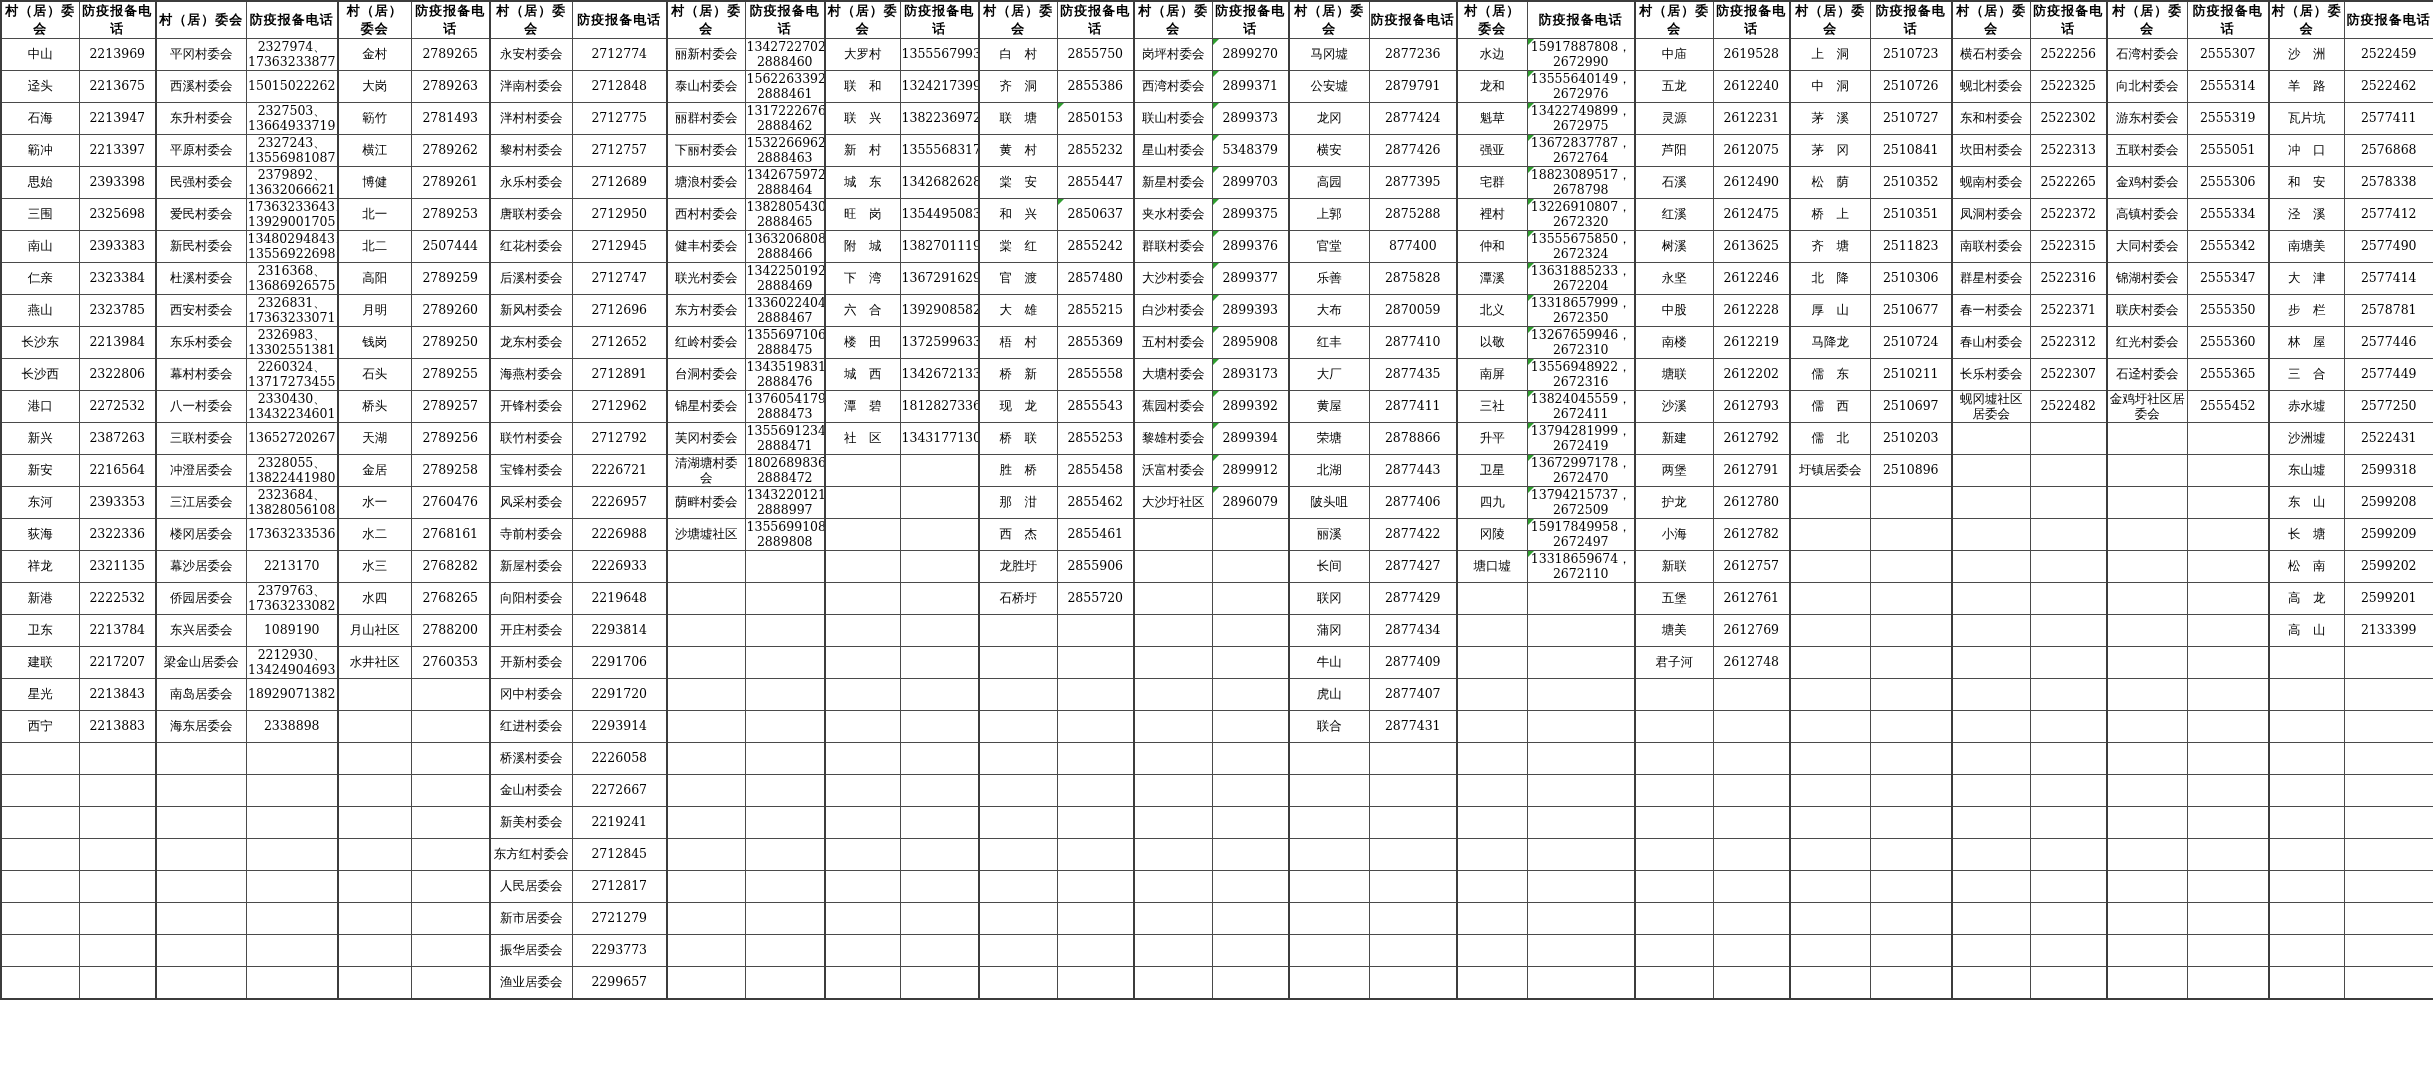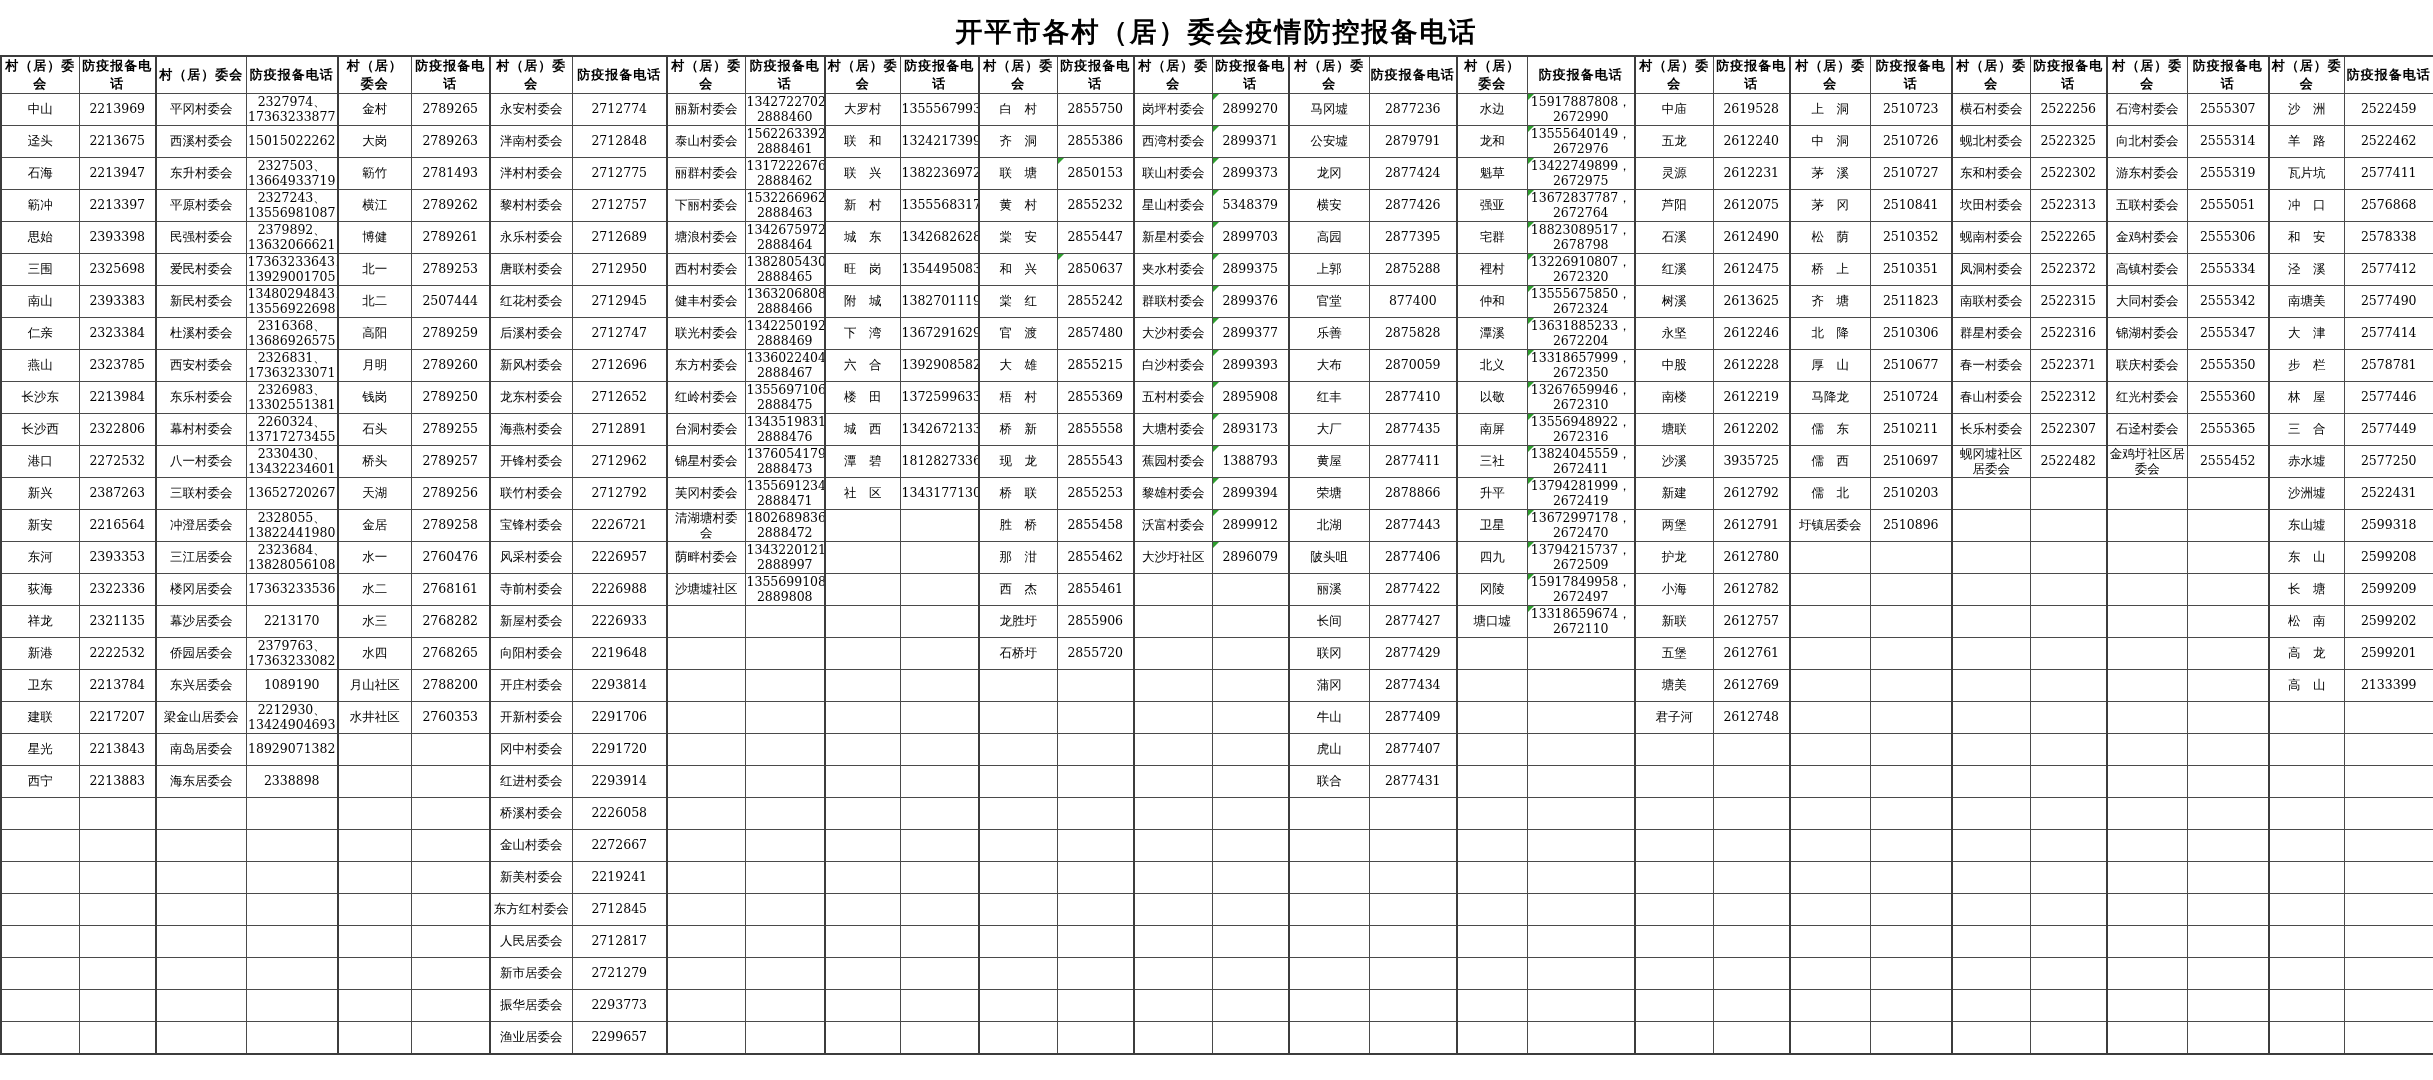--- a/index.html
+++ b/index.html
@@ -18,21 +18,20 @@
   tbody tr{height:32px;}
   td{font-size:12.5px;line-height:1.18;}
   td.phone{white-space:pre-line;font-size:12.5px;}
   td.mk::before{content:"";position:absolute;top:0;left:0;width:0;height:0;
         border-top:6px solid #2f9e2f;border-right:6px solid transparent;}
 </style>
 </head>
 <body>
 
 <div class="page">
-  <div class="title">开平市各村（居）委会疫情防控报备电话</div>
   <table id="tbl">
       <colgroup>
         <col style="width: 78px;">
         <col style="width: 77px;">
         <col style="width: 90px;">
         <col style="width: 92px;">
         <col style="width: 73px;">
         <col style="width: 79px;">
         <col style="width: 82px;">
         <col style="width: 95px;">
@@ -467,27 +466,27 @@
           <td class="vname gs">开锋村委会</td>
           <td class="phone">2712962</td>
           <td class="vname gs">锦星村委会</td>
           <td class="phone">13760541798
 2888473</td>
           <td class="vname gs">潭　碧</td>
           <td class="phone">18128273369</td>
           <td class="vname gs">现　龙</td>
           <td class="phone">2855543</td>
           <td class="vname gs">蕉园村委会</td>
-          <td class="phone mk">1388793</td>
+          <td class="phone mk">2899392</td>
           <td class="vname gs">黄屋</td>
           <td class="phone">2877411</td>
           <td class="vname gs">三社</td>
           <td class="phone mk">13824045559，2672411</td>
           <td class="vname gs">沙溪</td>
-          <td class="phone">3935725</td>
+          <td class="phone">2612793</td>
           <td class="vname gs">儒　西</td>
           <td class="phone">2510697</td>
           <td class="vname gs">蚬冈墟社区居委会</td>
           <td class="phone">2522482</td>
           <td class="vname gs">金鸡圩社区居委会</td>
           <td class="phone">2555452</td>
           <td class="vname gs">赤水墟</td>
           <td class="phone">2577250</td>
         </tr>
         <tr>

